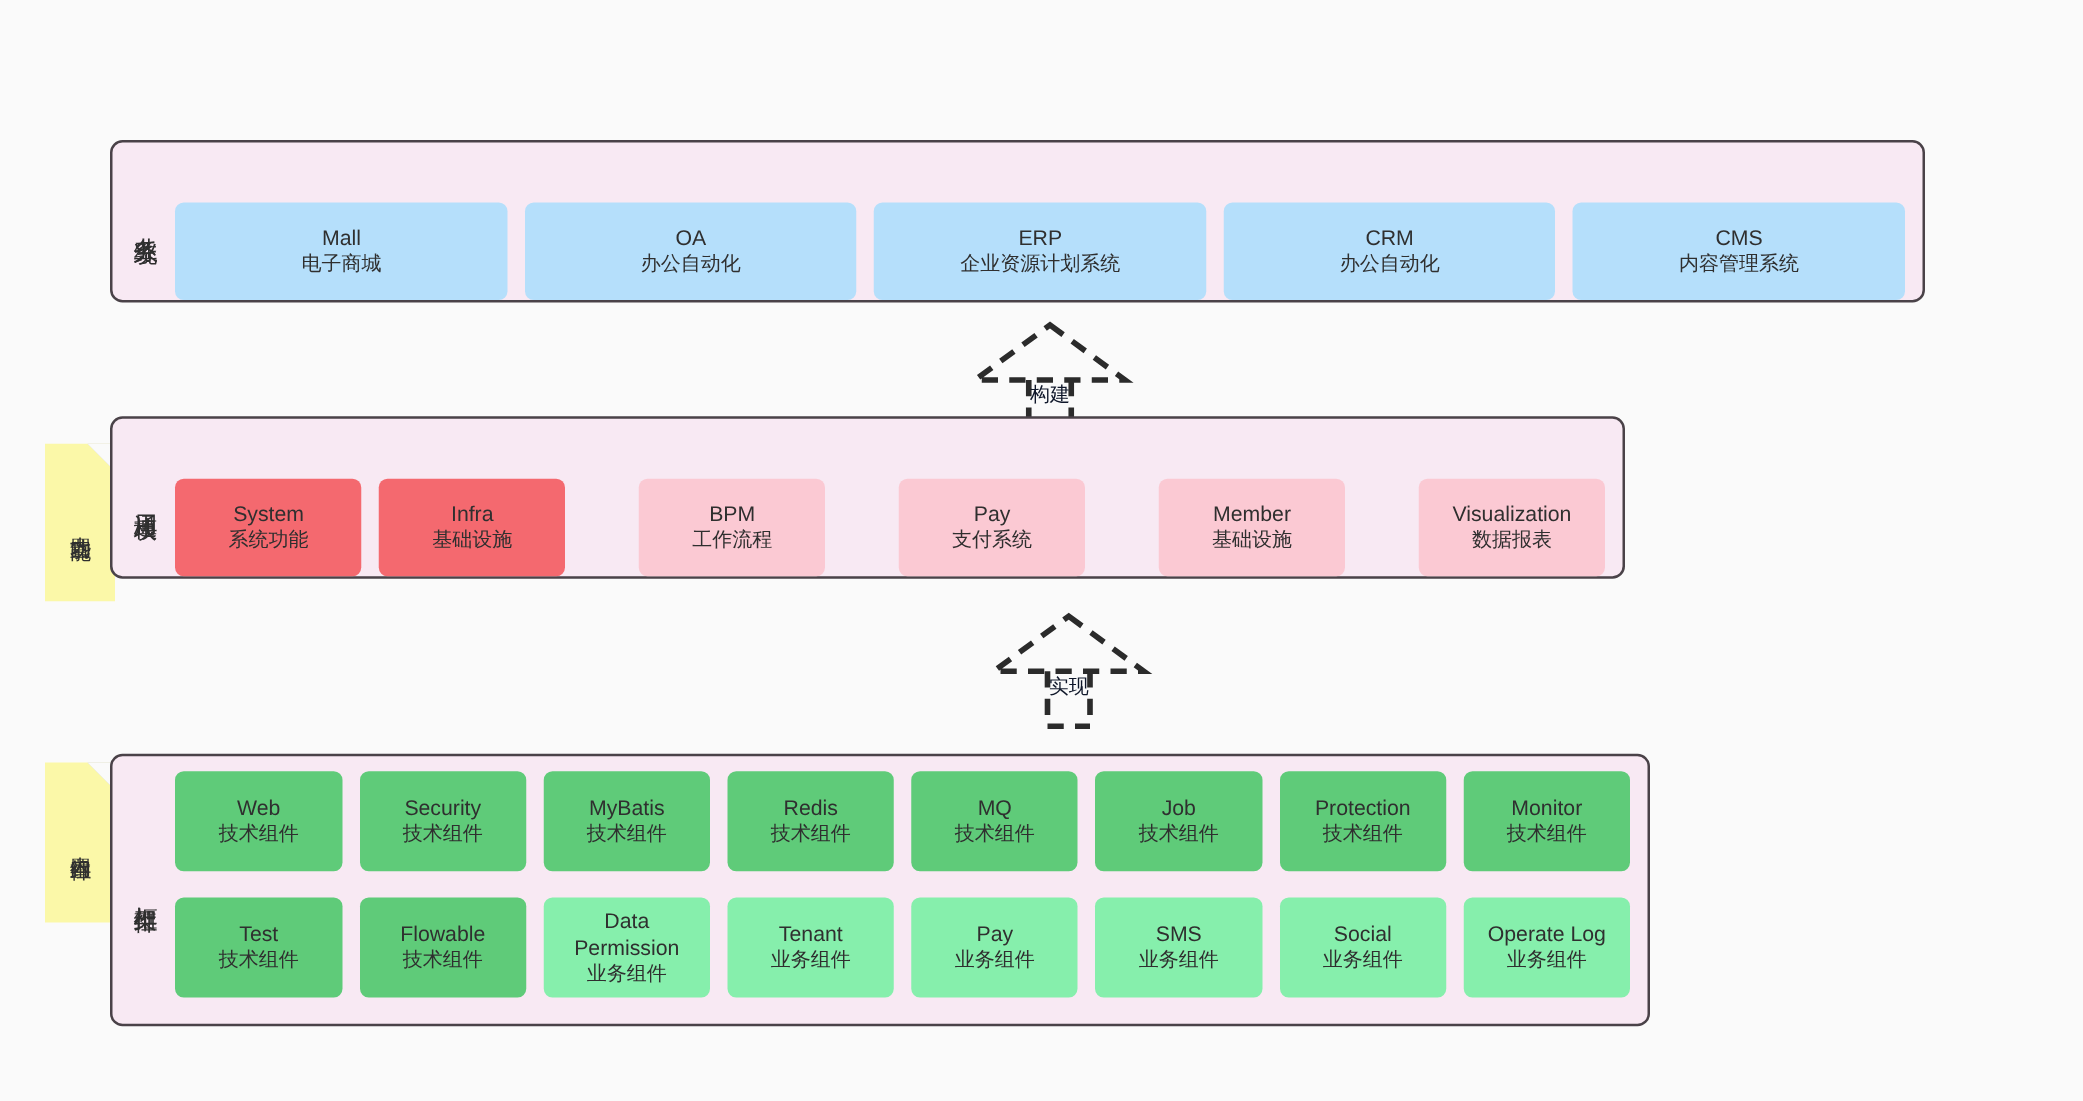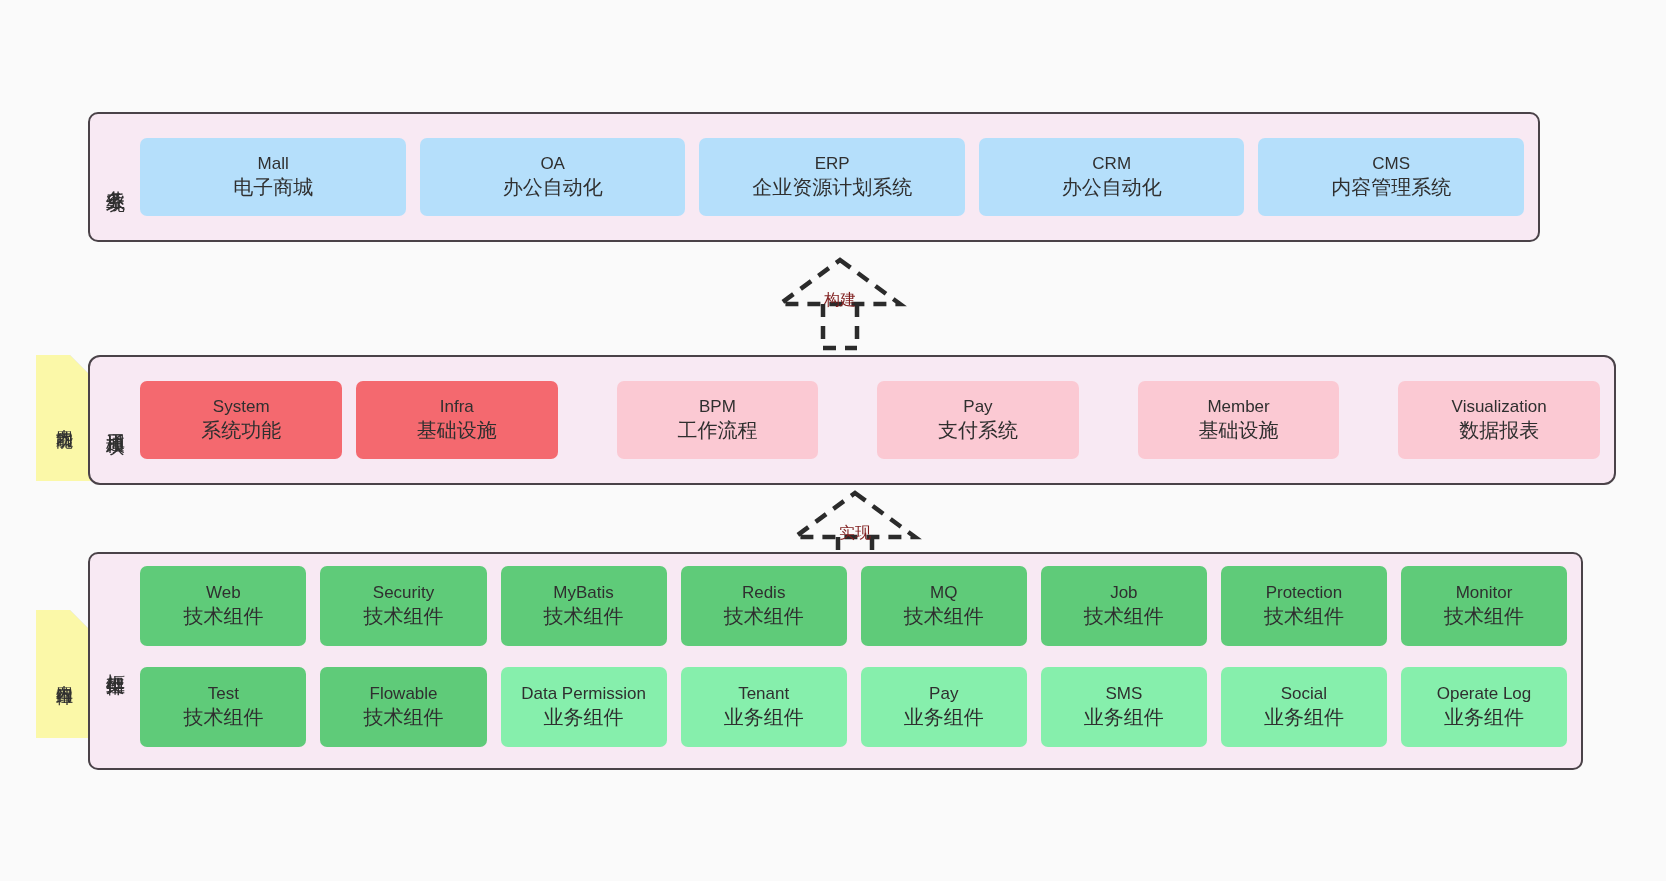--- a/index.html
+++ b/index.html
@@ -41,21 +41,21 @@
     margin-right: 8px;
     flex: 0 0 auto;
     white-space: nowrap;
     user-select: none;
   }
 
   .boxes {
     flex: 1 1 auto;
     display: flex;
     height: 100%;
-    align-items: center;
+    align-items: flex-end;
     padding: 0 14px 0 6px;
     gap: 14px;
   }
 
   .boxes.two-row {
     flex-direction: column;
     justify-content: center;
     gap: 12px;
     padding: 12px 14px 12px 6px;
   }
@@ -81,21 +81,21 @@
     user-select: none;
     padding: 4px 6px;
     min-width: 0;
   }
 
   .node .n-name {
     font-size: 17px;
     white-space: normal;
   }
   .node .n-sub {
-    font-size: 20px;
+    font-size: 16px;
   }
 
   .node.blue        { background: #b5dffb; }
   .node.red         { background: #f4696f; }
   .node.pink        { background: #fbc9d3; margin-left: 45px; }
   .node.green       { background: #5fcb79; }
   .node.lightgreen  { background: #86efac; }
 
   
   #layer-business .node { height: 78px; }
@@ -140,23 +140,23 @@
   .connector {
     position: absolute;
     width: 170px;
     height: 100px;
   }
   .connector svg { display: block; width: 100%; height: 100%; }
   .connector .conn-label {
     position: absolute;
     left: 50%;
     transform: translateX(-50%);
-    top: 38px;
+    top: 54px;
     font-size: 16px;
-    color: #7f1d1d;
+    color: #0f172a;
     background: transparent;
     padding: 0 2px;
     white-space: nowrap;
     user-select: none;
   }
 </style>
 </head>
 <body>
 
 <div class="canvas">
@@ -196,21 +196,21 @@
       <line x1="102" y1="52" x2="102" y2="96" stroke="#2b2b2b" stroke-width="4.5" stroke-dasharray="13 9"></line>
       <line x1="68" y1="96" x2="102" y2="96" stroke="#2b2b2b" stroke-width="4.5" stroke-dasharray="13 9"></line>
     </svg>
     <span class="conn-label">构建</span>
   </div>
 
   <div class="sticky" id="sticky-common" style="left:36px; top:355px; height:126px;">
     <span>内置功能</span>
   </div>
 
-  <div class="layer" id="layer-common" style="left:88px; top:355px; width:1528px; height:130px;border-radius:12px;">
+  <div class="layer" id="layer-common" style="left:88px; top:333px; width:1212px; height:130px;">
     <div class="layer-title">通用模块</div>
     <div class="boxes">
       <div class="node red">
         <span class="n-name">System</span>
         <span class="n-sub">系统功能</span>
       </div>
       <div class="node red">
         <span class="n-name">Infra</span>
         <span class="n-sub">基础设施</span>
       </div>
@@ -240,21 +240,21 @@
       <line x1="102" y1="52" x2="102" y2="96" stroke="#2b2b2b" stroke-width="4.5" stroke-dasharray="13 9"></line>
       <line x1="68" y1="96" x2="102" y2="96" stroke="#2b2b2b" stroke-width="4.5" stroke-dasharray="13 9"></line>
     </svg>
     <span class="conn-label">实现</span>
   </div>
 
   <div class="sticky" id="sticky-framework" style="left:36px; top:610px; height:128px;">
     <span>内置组件</span>
   </div>
 
-  <div class="layer" id="layer-framework" style="left:88px; top:552px; width:1495px; height:218px;">
+  <div class="layer" id="layer-framework" style="left:88px; top:603px; width:1232px; height:218px;">
     <div class="layer-title">框架组件</div>
     <div class="boxes two-row">
 
       <div class="row">
         <div class="node green">
           <span class="n-name">Web</span>
           <span class="n-sub">技术组件</span>
         </div>
         <div class="node green">
           <span class="n-name">Security</span>

